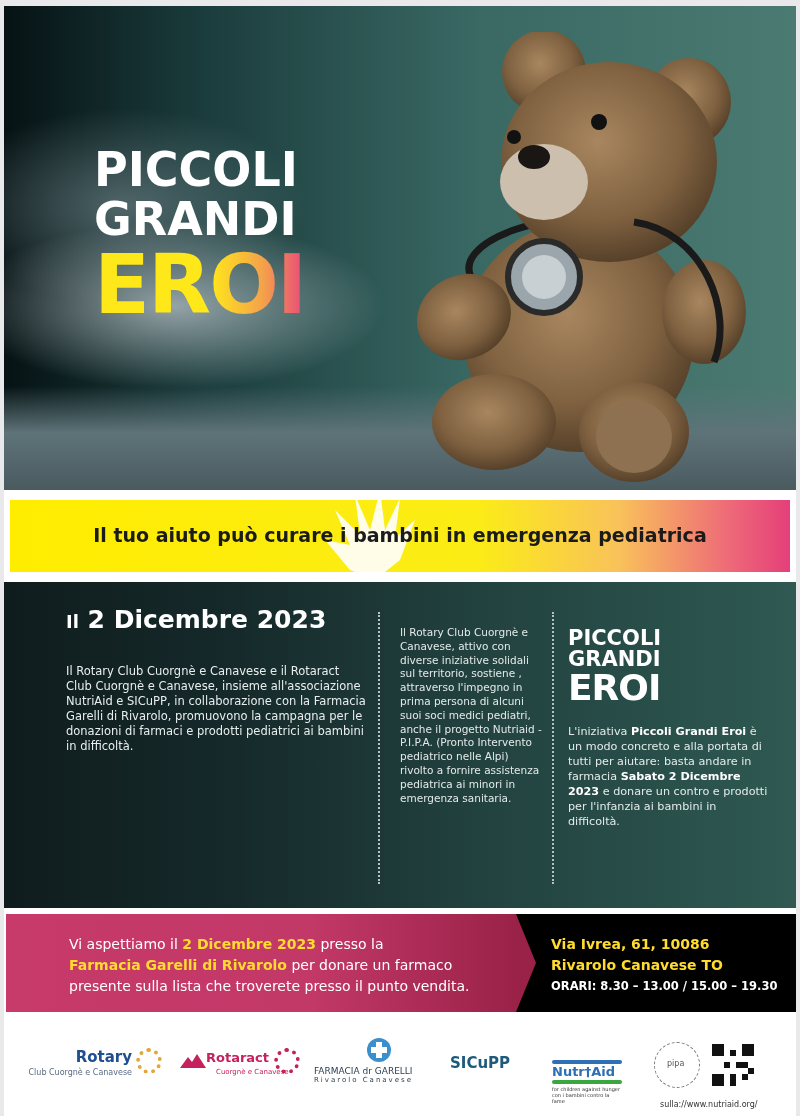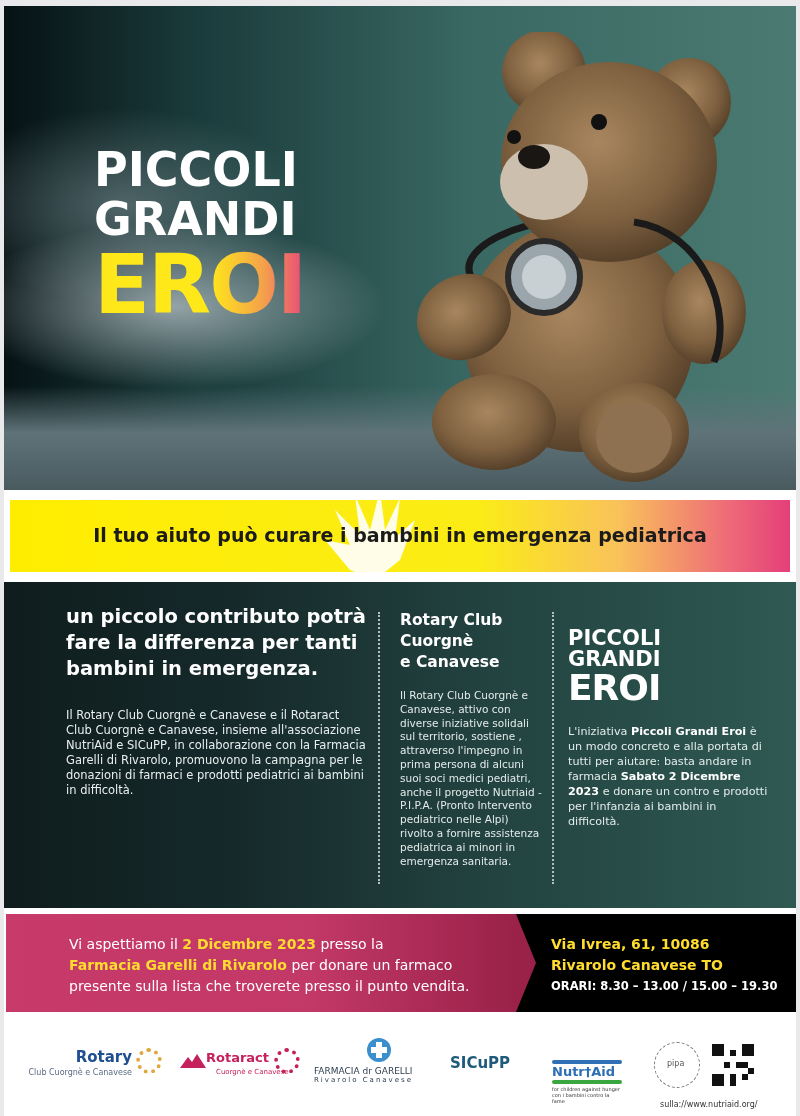--- a/index.html
+++ b/index.html
@@ -139,32 +139,30 @@
     <div class="banner">
       <svg class="hand" viewBox="0 0 130 96">
         <path d="M20 20 L45 45 L40 5 L55 40 L65 0 L70 40 L85 8 L80 48 L100 30 L85 70 L60 90 L35 80 L10 50 L35 55 Z" fill="#ffffff" opacity="0.9"></path>
       </svg>
       <div class="banner-text">Il tuo aiuto può curare i bambini in emergenza pediatrica</div>
     </div>
   </div>
 
   <div class="mid">
     <div class="col1">
-      <div class="headline">un piccolo contributo potrà fare la differenza per tanti bambini in emergenza.</div>
+      <div class="date-line">
+        <span class="il">Il</span>
+        <span>2 Dicembre 2023</span>
+      </div>
       <div class="para1">Il Rotary Club Cuorgnè e Canavese e il Rotaract Club Cuorgnè e Canavese, insieme all'associazione NutriAid e SICuPP, in collaborazione con la Farmacia Garelli di Rivarolo, promuovono la campagna per le donazioni di farmaci e prodotti pediatrici ai bambini in difficoltà.</div>
     </div>
 
     <div class="sep" style="left:374px"></div>
 
     <div class="col2">
-      <h3>
-        <span>Rotary Club</span><br>
-        <span>Cuorgnè</span><br>
-        <span>e Canavese</span>
-      </h3>
       <p>Il Rotary Club Cuorgnè e Canavese, attivo con diverse iniziative solidali sul territorio, sostiene , attraverso l'impegno in prima persona di alcuni suoi soci medici pediatri, anche il progetto Nutriaid -P.I.P.A. (Pronto Intervento pediatrico nelle Alpi) rivolto a fornire assistenza pediatrica ai minori in emergenza sanitaria.</p>
     </div>
 
     <div class="sep" style="left:548px"></div>
 
     <div class="col3">
       <div class="logo-mini">
         <span class="m1">PICCOLI</span>
         <span class="m2">GRANDI</span>
         <span class="m3">EROI</span>

